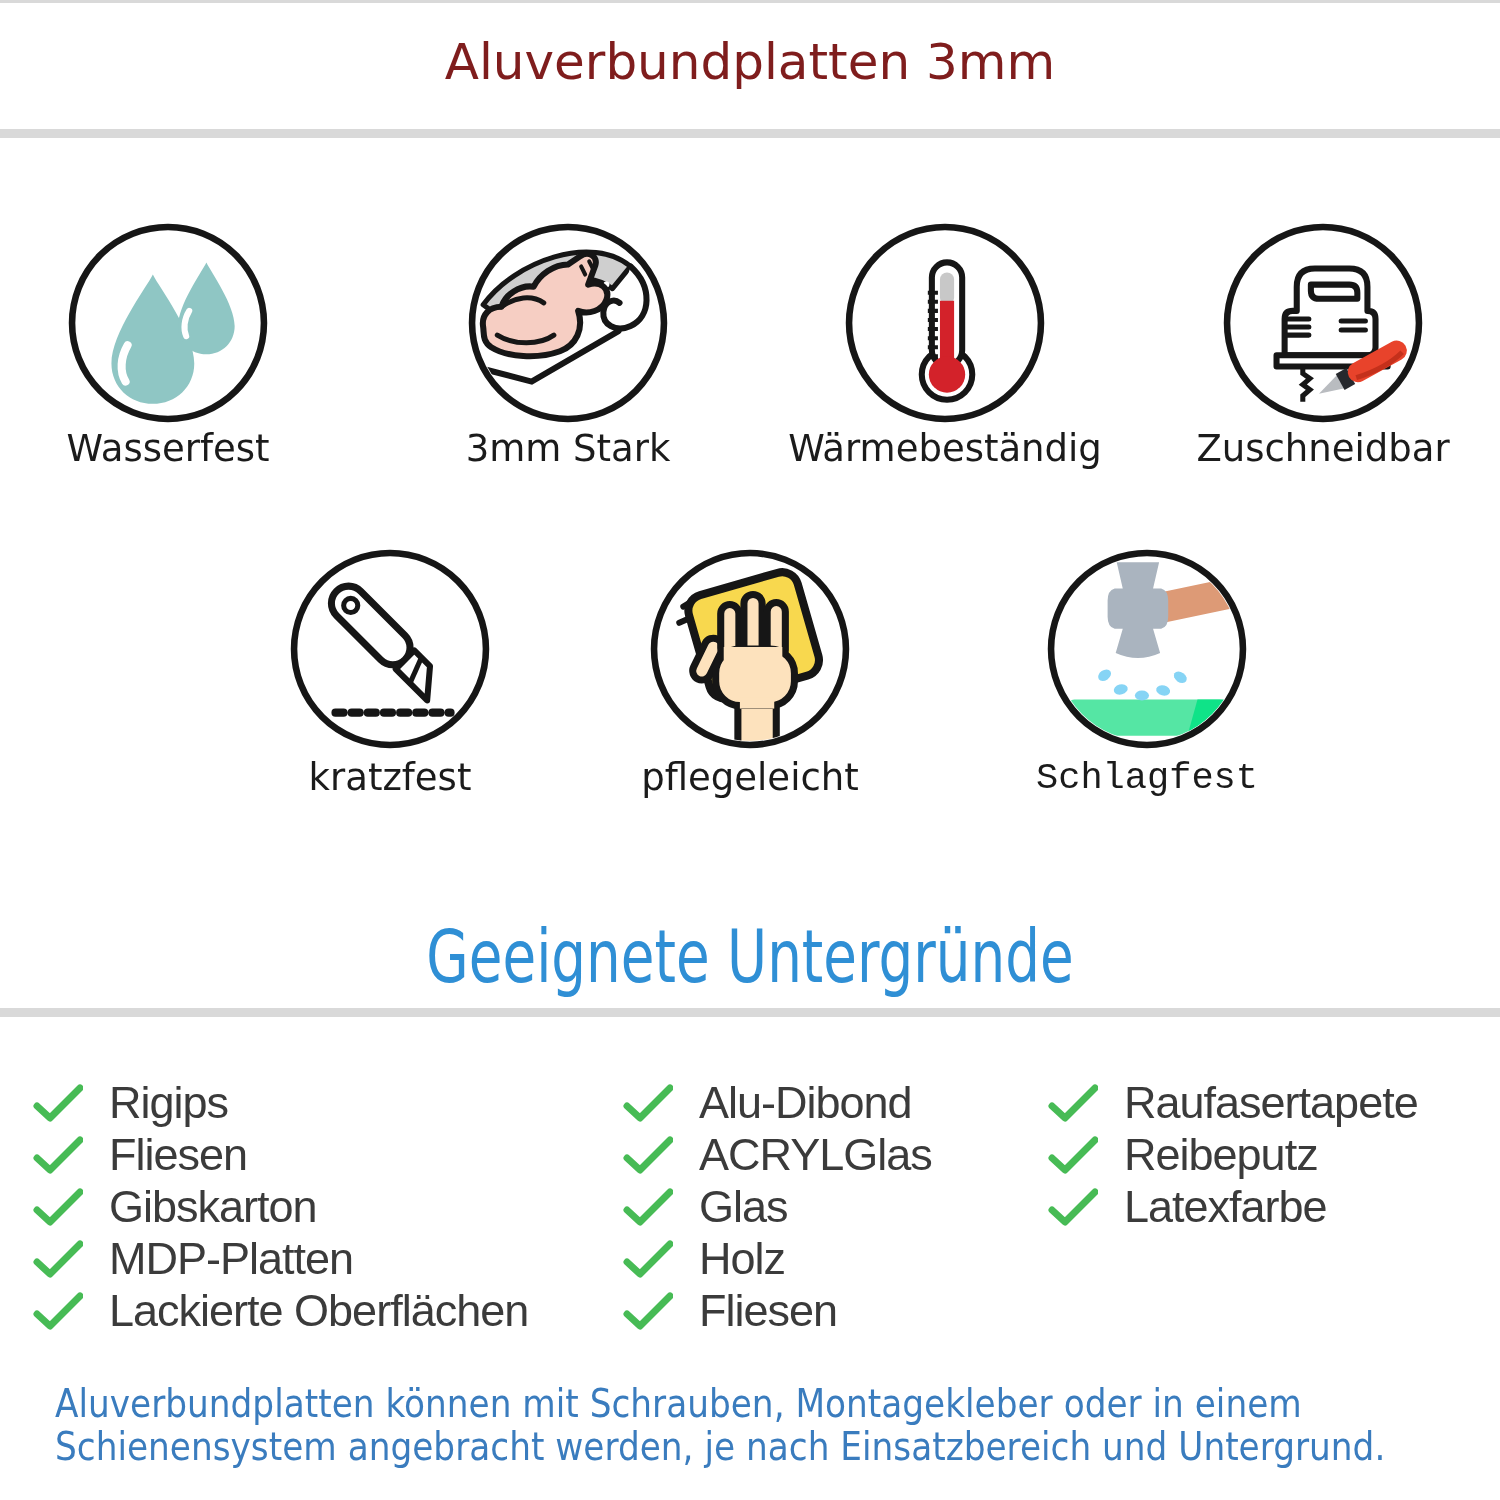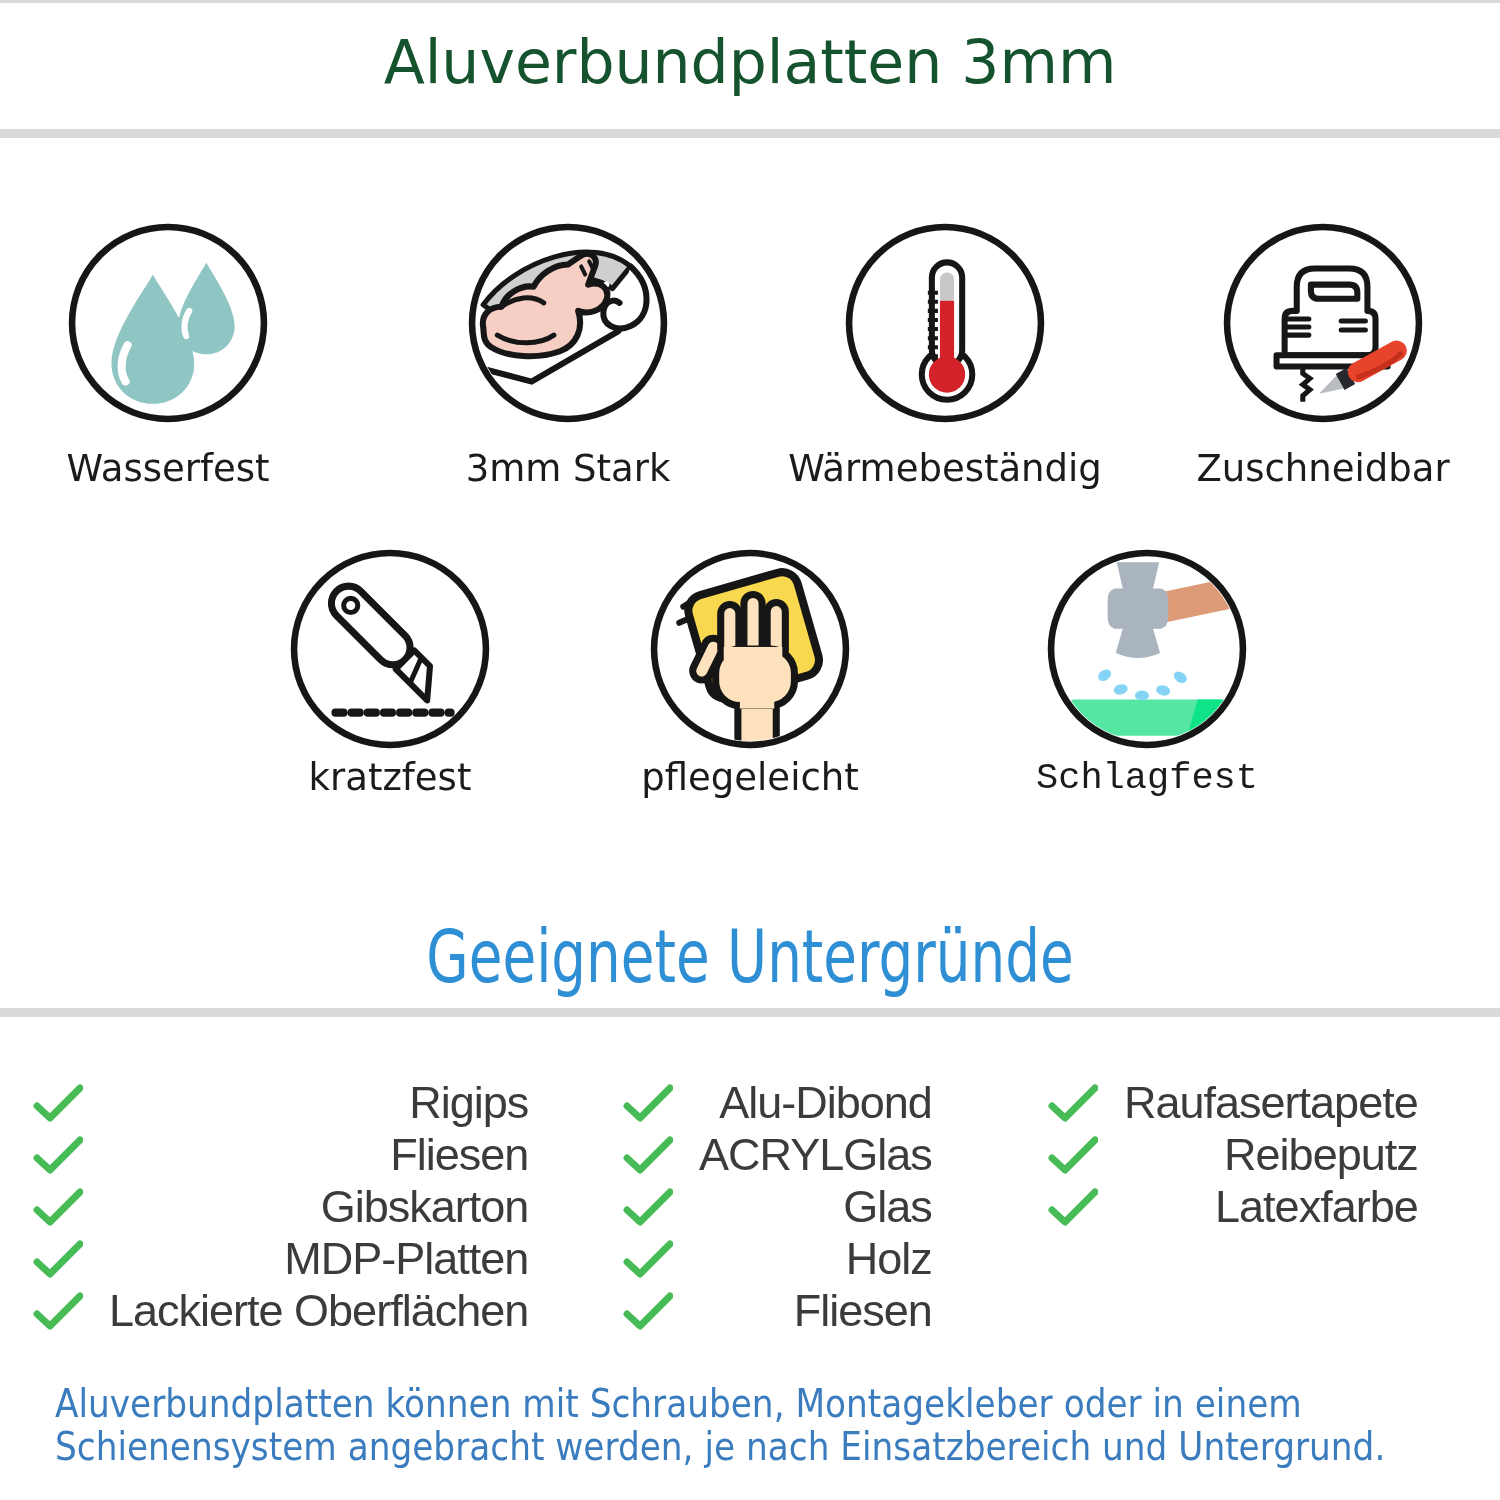--- a/index.html
+++ b/index.html
@@ -1,33 +1,33 @@
 <!DOCTYPE html>
 <html><head>
 <meta charset="utf-8">
 <style>
   html,body{margin:0;padding:0;background:#fff;}
   .page{position:relative;width:1500px;height:1500px;background:#ffffff;overflow:hidden;
         font-family:"DejaVu Sans",sans-serif;}
   .top-strip{position:absolute;top:0;left:0;width:1500px;height:3px;background:#d9d9d9;}
   .h1{position:absolute;top:32px;left:0;width:1500px;text-align:center;
-      font-size:60px;line-height:60px;color:#14532d;white-space:nowrap;}
+      font-size:50px;line-height:60px;color:#7f1d1d;white-space:nowrap;}
   .h2{position:absolute;top:920px;left:0;width:1500px;text-align:center;
       font-size:73px;line-height:73px;color:#2f8fd5;white-space:nowrap;
       transform:scaleX(0.75);transform-origin:50% 50%;}
   .divider{position:absolute;left:0;width:1500px;height:9px;background:#d9d9d9;}
   #divider-1{top:129px;}
   #divider-2{top:1008px;}
   .feat{position:absolute;width:380px;display:flex;flex-direction:column;align-items:center;}
   .feat svg{width:202px;height:202px;display:block;}
   .feat .flabel{font-size:37px;line-height:42px;color:#1b1b1b;white-space:nowrap;}
-  .row1 .flabel{margin-top:24px;}
+  .row1 .flabel{margin-top:4px;}
   .row2 .flabel{margin-top:7px;}
   .col{position:absolute;top:1077px;display:flex;flex-direction:column;}
-  .check-item{display:flex;align-items:center;height:52px;justify-content:space-between;}
+  .check-item{display:flex;align-items:center;height:52px;}
   .check-item svg{width:50px;height:38px;margin-right:26px;flex:0 0 auto;}
   .check-item .clabel{font-family:"Liberation Sans",sans-serif;font-size:45px;
       letter-spacing:-1px;color:#3b3b3b;white-space:nowrap;}
   #col-1{left:33px;}
   #col-2{left:623px;}
   #col-3{left:1048px;}
   .footer{position:absolute;left:55px;top:1382px;font-size:39px;line-height:43px;
       color:#3a7cbe;white-space:nowrap;transform:scaleX(0.88);transform-origin:0 0;}
 </style>
 </head>

